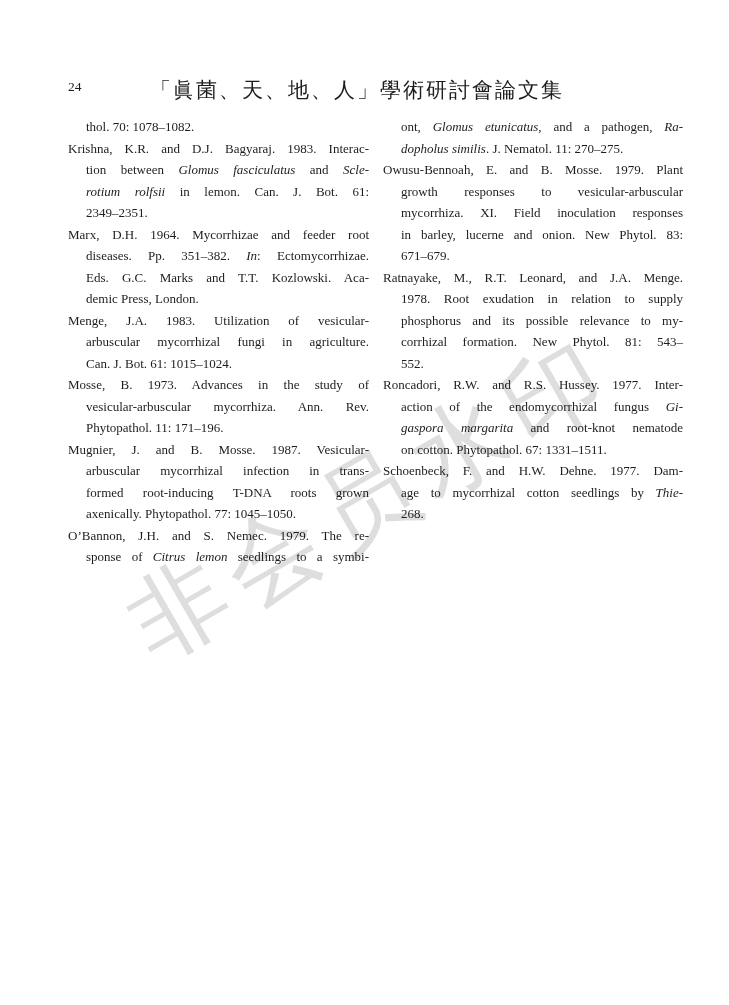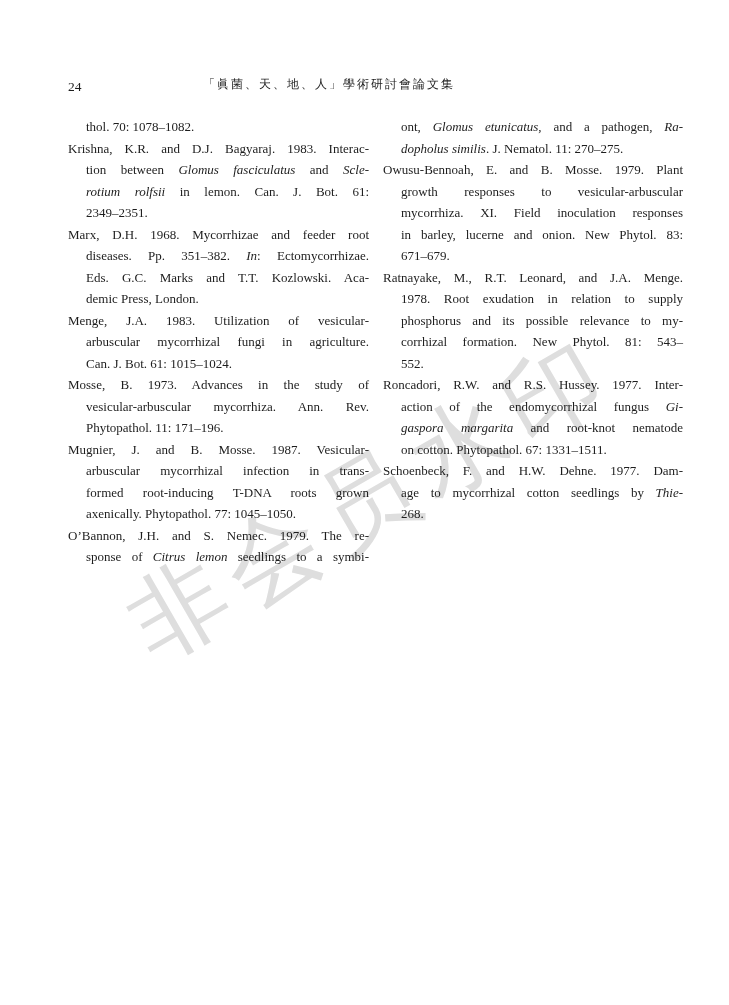--- a/index.html
+++ b/index.html
@@ -26,24 +26,24 @@
   .page-number {
     position: absolute;
     left: 68px;
     top: 79px;
     font-size: 13.5px;
     z-index: 1;
     text-align: center;
   }
   .header-title {
     position: absolute;
-    left: 329px;
+    left: 357px;
     top: 76px;
     transform: translateX(-50%);
-    font-size: 12px;
+    font-size: 21px;
     letter-spacing: 2px;
     white-space: nowrap;
     z-index: 1;
   }
   .col {
     position: absolute;
     top: 116px;
     z-index: 1;
   }
   .col-left  { left: 68px;  width: 301px; }
@@ -68,21 +68,21 @@
 <div class="page" style="color: rgb(29, 29, 29); background: rgb(255, 255, 255);">
   <div class="watermark" style="color: rgb(222, 222, 222);">非会员水印</div>
   <div class="page-number">24</div>
   <div class="header-title">「眞菌、天、地、人」學術研討會論文集</div>
   <div class="col col-left">
       <div class="line indent"><span>thol. 70: 1078–1082.</span></div>
       <div class="line just"><span>Krishna, K.R. and D.J. Bagyaraj. 1983. Interac-</span></div>
       <div class="line indent just"><span>tion between </span><span class="it">Glomus fasciculatus</span><span> and </span><span class="it">Scle-</span></div>
       <div class="line indent just"><span class="it">rotium rolfsii</span><span> in lemon. Can. J. Bot. 61:</span></div>
       <div class="line indent"><span>2349–2351.</span></div>
-      <div class="line just"><span>Marx, D.H. 1968. Mycorrhizae and feeder root</span></div>
+      <div class="line just"><span>Marx, D.H. 1964. Mycorrhizae and feeder root</span></div>
       <div class="line indent just"><span>diseases. Pp. 351–382. </span><span class="it">In</span><span>: Ectomycorrhizae.</span></div>
       <div class="line indent just"><span>Eds. G.C. Marks and T.T. Kozlowski. Aca-</span></div>
       <div class="line indent"><span>demic Press, London.</span></div>
       <div class="line just"><span>Menge, J.A. 1983. Utilization of vesicular-</span></div>
       <div class="line indent just"><span>arbuscular mycorrhizal fungi in agriculture.</span></div>
       <div class="line indent"><span>Can. J. Bot. 61: 1015–1024.</span></div>
       <div class="line just"><span>Mosse, B. 1973. Advances in the study of</span></div>
       <div class="line indent just"><span>vesicular-arbuscular mycorrhiza. Ann. Rev.</span></div>
       <div class="line indent"><span>Phytopathol. 11: 171–196.</span></div>
       <div class="line just"><span>Mugnier, J. and B. Mosse. 1987. Vesicular-</span></div>

